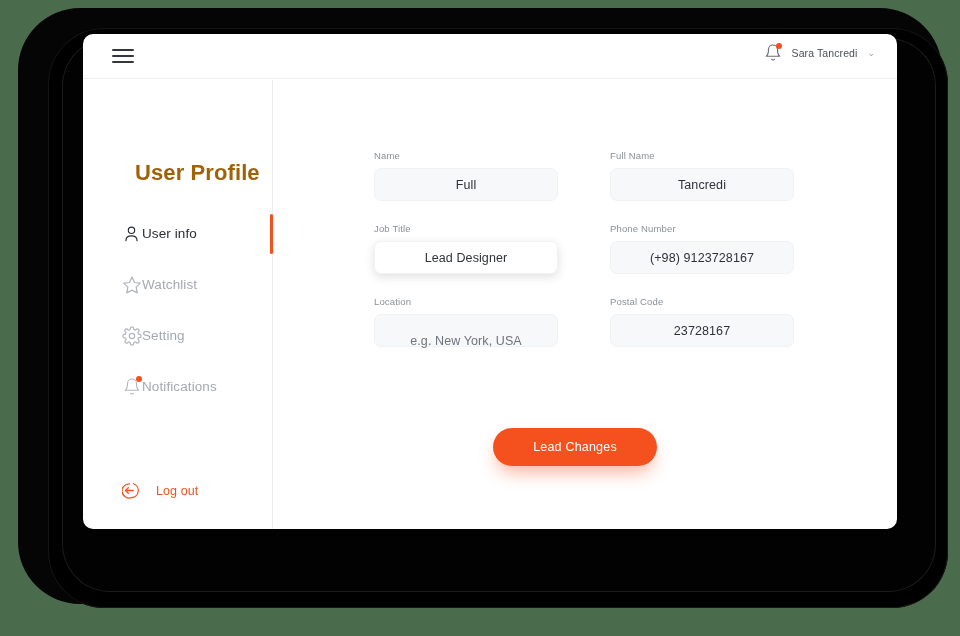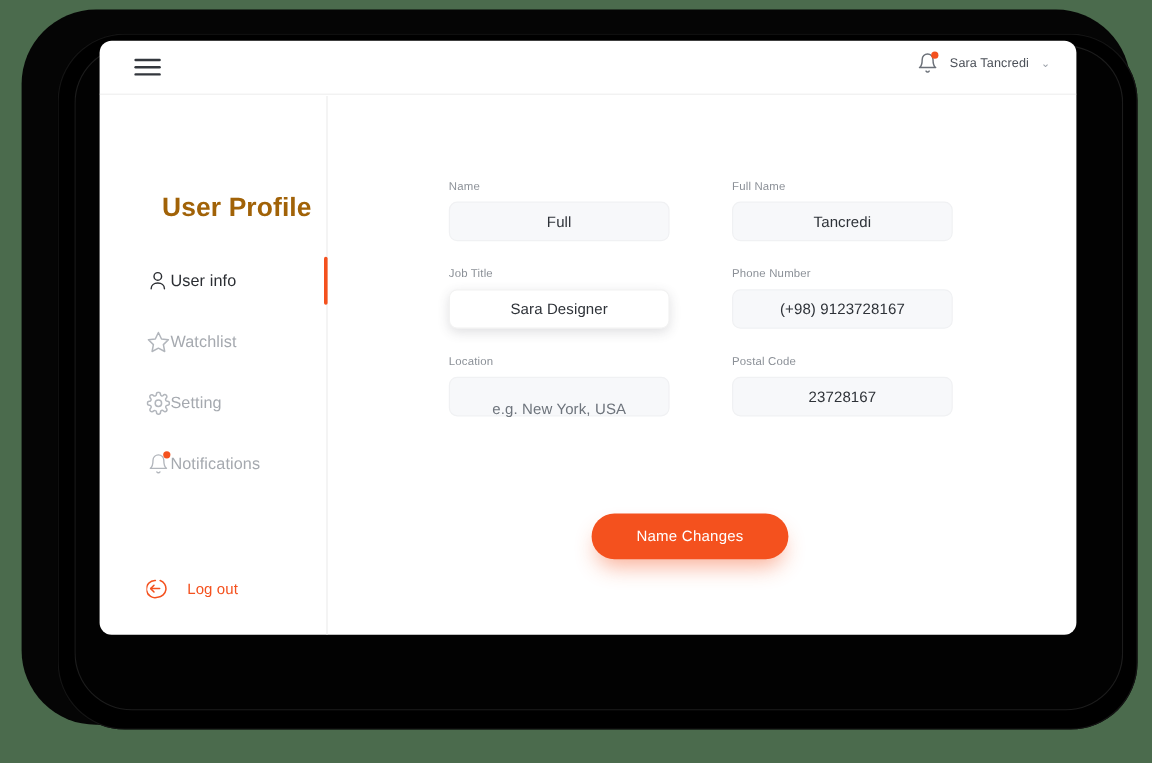--- a/index.html
+++ b/index.html
@@ -355,21 +355,21 @@
       <div class="field">
         <div class="field-label">Full Name</div>
         <div class="field-box">
           <span class="field-value">Tancredi</span>
         </div>
       </div>
 
       <div class="field">
         <div class="field-label">Job Title</div>
         <div class="field-box focused">
-          <span class="field-value">Sara Designer</span>
+          <span class="field-value">Lead Designer</span>
         </div>
       </div>
 
       <div class="field">
         <div class="field-label">Phone Number</div>
         <div class="field-box">
           <span class="field-value">(+98) 9123728167</span>
         </div>
       </div>
 
@@ -382,16 +382,16 @@
 
       <div class="field">
         <div class="field-label">Postal Code</div>
         <div class="field-box">
           <span class="field-value">23728167</span>
         </div>
       </div>
 
     </div>
 
-    <button id="save-button">Name Changes</button>
+    <button id="save-button">Lead Changes</button>
   </div>
 
 </div>
 
 </body></html>

